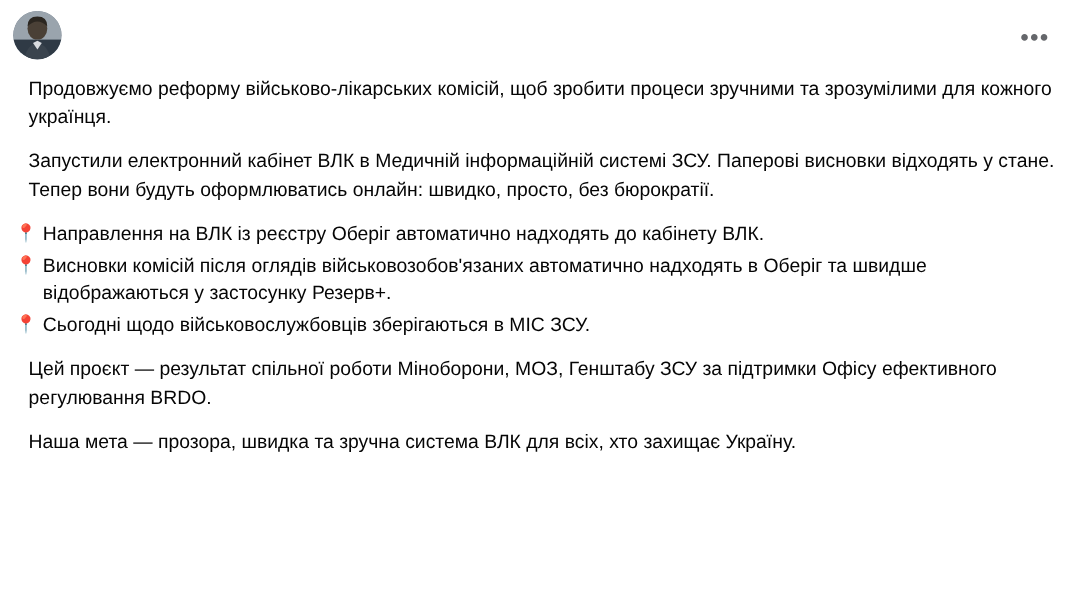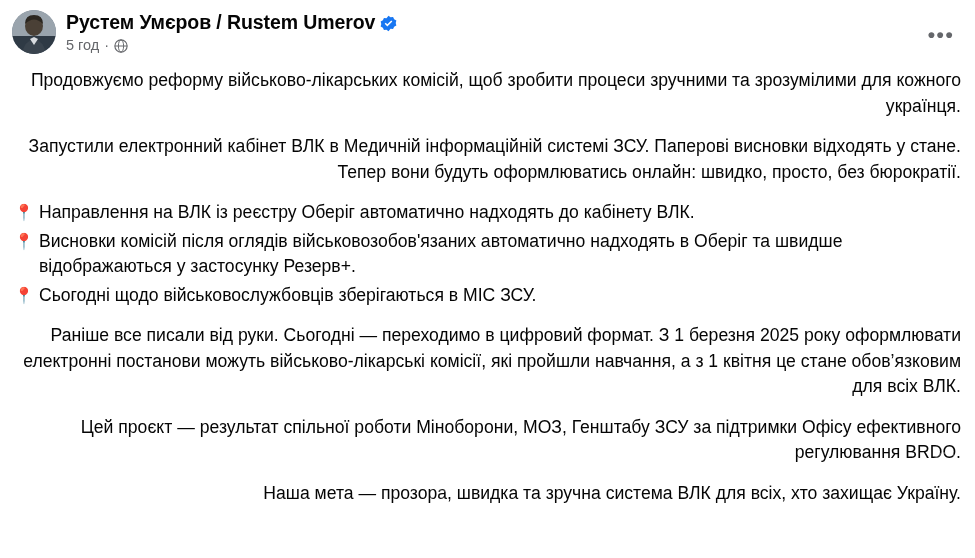--- a/index.html
+++ b/index.html
@@ -110,23 +110,22 @@
   }
 
   
   .post-body {
     padding: 8px 2px 0 2px;
     font-size: 17.6px;
     line-height: 25.5px;
     color: #050505;
   }
   .para {
-    margin: 0 0 15px 0;
+    margin: 0 0 15px 12px;
     white-space: pre-wrap;
-    text-align: right;
   }
   .para:last-child { margin-bottom: 0; }
   .para.tight { margin-bottom: 3px; }
   .bullet-line {
     margin: 0 0 3px 0;
     display: flex;
     align-items: flex-start;
     gap: 5px;
   }
   .bullet-line .pin {
@@ -192,42 +191,20 @@
           <rect width="44" height="44" fill="#9aa4ad"></rect>
           <rect y="26" width="44" height="18" fill="#2f3a45"></rect>
           <ellipse cx="22" cy="16" rx="9" ry="10" fill="#4a4036"></ellipse>
           <path d="M13 14 q9 -9 18 0 q0 -9 -9 -9 q-9 0 -9 9 z" fill="#2b2620"></path>
           <path d="M10 44 q2 -13 12 -15 q10 2 12 15 z" fill="#3a444e"></path>
           <path d="M18 29 l4 6 l4 -6 l-4 -2 z" fill="#d9dce0"></path>
         </g>
       </svg>
     </div>
 
-    <div class="header-text">
-      <div class="name-row">
-        <span class="author-name">Рустем Умєров / Rustem Umerov</span>
-        <span class="verified">
-          <svg width="17" height="17" viewBox="0 0 16 16" aria-hidden="true">
-            <path fill="#1877f2" d="M8 0.6l1.9 1.5 2.4-.3 1 2.2 2.1 1.1-.6 2.4.6 2.4-2.1 1.1-1 2.2-2.4-.3L8 15.4l-1.9-1.5-2.4.3-1-2.2L.6 10.9l.6-2.4-.6-2.4 2.1-1.1 1-2.2 2.4.3z"></path>
-            <path fill="#ffffff" d="M6.9 10.8L4.4 8.3l1-1 1.5 1.5 3.7-3.7 1 1z"></path>
-          </svg>
-        </span>
-      </div>
-      <div class="meta-row">
-        <span class="timestamp">5 год</span>
-        <span class="dot-sep">·</span>
-        <span class="globe-icon">
-          <svg width="14" height="14" viewBox="0 0 16 16" aria-hidden="true">
-            <circle cx="8" cy="8" r="7" fill="none" stroke="#65676b" stroke-width="1.3"></circle>
-            <ellipse cx="8" cy="8" rx="3" ry="7" fill="none" stroke="#65676b" stroke-width="1.1"></ellipse>
-            <line x1="1" y1="8" x2="15" y2="8" stroke="#65676b" stroke-width="1.1"></line>
-          </svg>
-        </span>
-      </div>
-    </div>
 
     <div class="more-button">•••</div>
   </div>
 
   <div class="post-body">
 
     <p class="para">Продовжуємо реформу військово-лікарських комісій, щоб зробити процеси зручними та зрозумілими для кожного українця.</p>
     <p class="para">Запустили електронний кабінет ВЛК в Медичній інформаційній системі ЗСУ. Паперові висновки відходять у стане. Тепер вони будуть оформлюватись онлайн: швидко, просто, без бюрократії.</p>
 
     <div class="bullet-group">
@@ -238,21 +215,20 @@
       <div class="bullet-line">
         <span class="pin">📍</span>
         <span class="btext">Висновки комісій після оглядів військовозобов'язаних автоматично надходять в Оберіг та швидше відображаються у застосунку Резерв+.</span>
       </div>
       <div class="bullet-line">
         <span class="pin">📍</span>
         <span class="btext">Сьогодні щодо військовослужбовців зберігаються в МІС ЗСУ.</span>
       </div>
     </div>
 
-    <p class="para">Раніше все писали від руки. Сьогодні — переходимо в цифровий формат. З 1 березня 2025 року оформлювати електронні постанови можуть військово-лікарські комісії, які пройшли навчання, а з 1 квітня це стане обов’язковим для всіх ВЛК.</p>
     <p class="para">Цей проєкт — результат спільної роботи Міноборони, МОЗ, Генштабу ЗСУ за підтримки Офісу ефективного регулювання BRDO.</p>
     <p class="para">Наша мета — прозора, швидка та зручна система ВЛК для всіх, хто захищає Україну.</p>
   </div>
 
   <div class="wm wm-1">
     <span class="wm-circle">O</span>
   </div>
   <div class="wm wm-2">
     <span class="wm-circle">O</span>
   </div>

